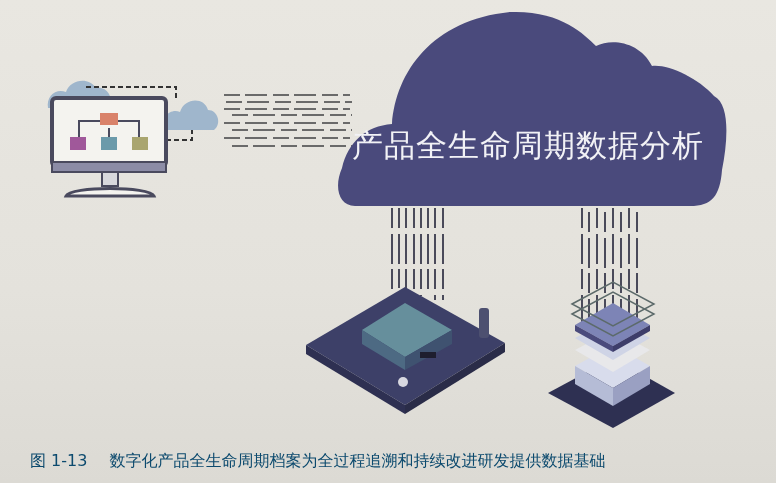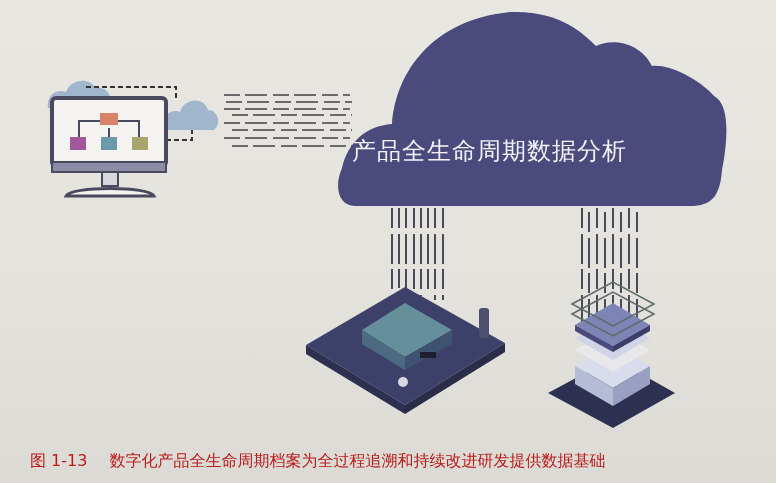--- a/index.html
+++ b/index.html
@@ -4,25 +4,25 @@
 <style>
   html, body { margin:0; padding:0; }
   body {
     width:776px; height:483px; overflow:hidden;
     background: linear-gradient(180deg, #e9e7e1 0%, #e4e2dc 60%, #dcdad4 100%);
     font-family: "DejaVu Sans", "Liberation Sans", sans-serif;
     position:relative;
   }
   #stage { position:absolute; left:0; top:0; width:776px; height:483px; }
   .cloud-title {
-    position:absolute; left:352px; top:135px; width:380px;
-    color:#f2f2f6; font-size:24px; letter-spacing:1px; white-space:nowrap;
+    position:absolute; left:352px; top:125px; width:380px;
+    color:#f2f2f6; font-size:31px; letter-spacing:1px; white-space:nowrap;
   }
   .caption {
-    position:absolute; left:30px; top:451px; font-size:16px; color:#b91c1c; white-space:nowrap;text-align:right;
+    position:absolute; left:30px; top:451px; font-size:16px; color:#0c4a6e; white-space:nowrap;text-align:right;
   }
   .caption .fig { margin-right:22px; }
 </style>
 </head>
 <body>
 
 <svg id="stage" width="776" height="483" viewBox="0 0 776 483">
 
   <g>
     <path d="M48,108 C46,96 56,88 66,92 C70,80 88,76 96,88 C106,86 114,96 110,108 Z" fill="#9fb6cc"></path>

